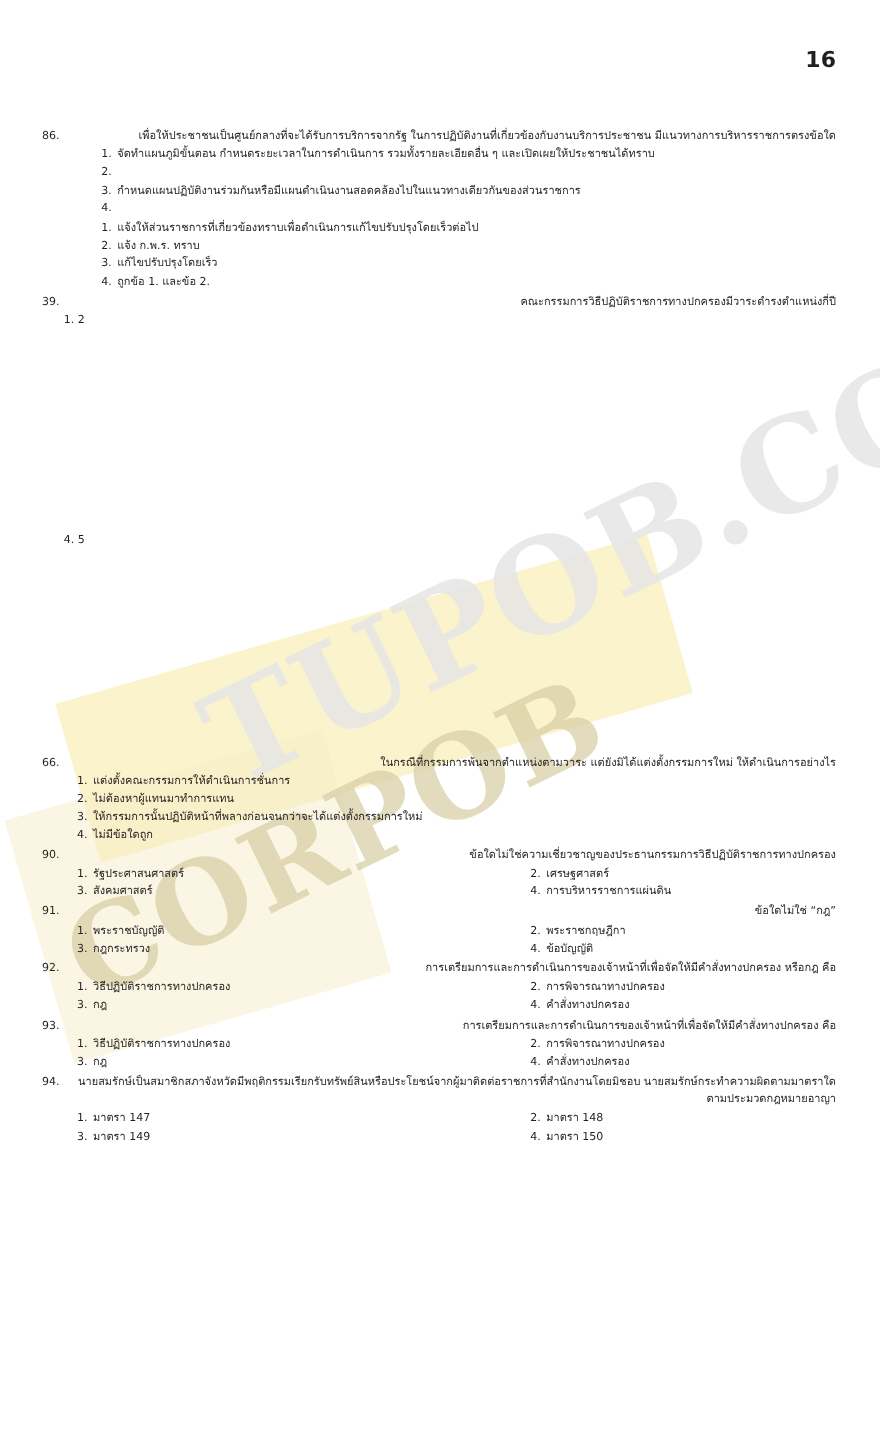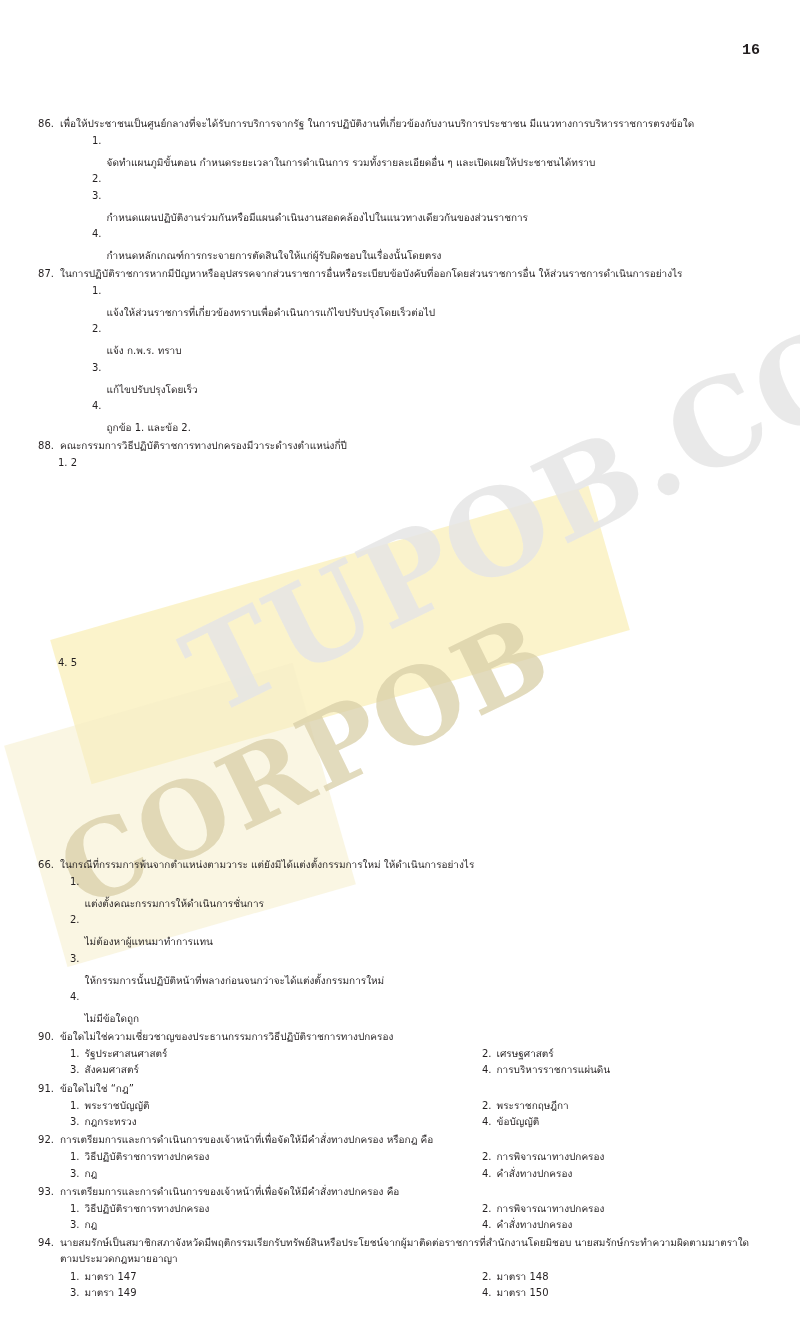--- a/index.html
+++ b/index.html
@@ -19,24 +19,23 @@
     position: relative;
     width: 800px;
     height: 1318px;
     box-sizing: border-box;
     padding: 40px 40px 20px 24px;
   }
   .page-number {
     position: absolute;
     top: 42px;
     right: 40px;
-    font-size: 15px;
+    font-size: 20px;
     font-weight: bold;
     color: #231f20;
-    font-family: Liberation Mono, monospace;
   }
   .content {
     position: relative;
     z-index: 3;
     margin-top: 76px;
     font-size: 10px;
     line-height: 1.62;
   }
   .q {
     display: flex;
@@ -44,36 +43,36 @@
     margin-bottom: 1px;
   }
   .q .num {
     flex: 0 0 auto;
     text-align: right;
     padding-right: 6px;
     min-width: 30px;
   }
   .q .stem {
     flex: 1 1 auto;
+    text-align: right;
   }
   .choices {
     margin: 0;
     padding: 0;
   }
   .choice {
     display: flex;
     align-items: flex-start;
   }
   .choice .lbl {
     flex: 0 0 auto;
     padding-right: 5px;
   }
   .choice .txt {
     flex: 1 1 auto;
-    margin-top: 22px;
   }
   
   .ind-a .choice { padding-left: 68px; }
   .ind-b .choice { padding-left: 46px; }
 
   
   .row2 {
     display: flex;
     padding-left: 46px;
   }
@@ -180,30 +179,25 @@
         </div>
         <div class="choice">
           <span class="lbl">2.</span>
         </div>
         <div class="choice">
           <span class="lbl">3.</span>
           <span class="txt">กำหนดแผนปฏิบัติงานร่วมกันหรือมีแผนดำเนินงานสอดคล้องไปในแนวทางเดียวกันของส่วนราชการ</span>
         </div>
         <div class="choice">
           <span class="lbl">4.</span>
-          <span class="txt">กำหนดหลักเกณฑ์การกระจายการตัดสินใจให้แก่ผู้รับผิดชอบในเรื่องนั้นโดยตรง</span>
-        </div>
-      </div>
-    </div>
-
-    <div class="blk">
-      <div class="q">
-        <span class="num">87.</span>
-        <span class="stem">ในการปฏิบัติราชการหากมีปัญหาหรืออุปสรรคจากส่วนราชการอื่นหรือระเบียบข้อบังคับที่ออกโดยส่วนราชการอื่น ให้ส่วนราชการดำเนินการอย่างไร</span>
-      </div>
+        </div>
+      </div>
+    </div>
+
+    <div class="blk">
       <div class="choices ind-a">
         <div class="choice">
           <span class="lbl">1.</span>
           <span class="txt">แจ้งให้ส่วนราชการที่เกี่ยวข้องทราบเพื่อดำเนินการแก้ไขปรับปรุงโดยเร็วต่อไป</span>
         </div>
         <div class="choice">
           <span class="lbl">2.</span>
           <span class="txt">แจ้ง ก.พ.ร. ทราบ</span>
         </div>
         <div class="choice">
@@ -212,21 +206,21 @@
         </div>
         <div class="choice">
           <span class="lbl">4.</span>
           <span class="txt">ถูกข้อ 1. และข้อ 2.</span>
         </div>
       </div>
     </div>
 
     <div class="blk">
       <div class="q">
-        <span class="num">88.</span>
+        <span class="num">39.</span>
         <span class="stem">คณะกรรมการวิธีปฏิบัติราชการทางปกครองมีวาระดำรงตำแหน่งกี่ปี</span>
       </div>
       <div class="row4">
         <div class="cell">
           <span class="lbl">1.</span>
           <span class="txt">2</span>
         </div>
         <div class="cell">
           <span class="lbl">4.</span>
           <span class="txt">5</span>

